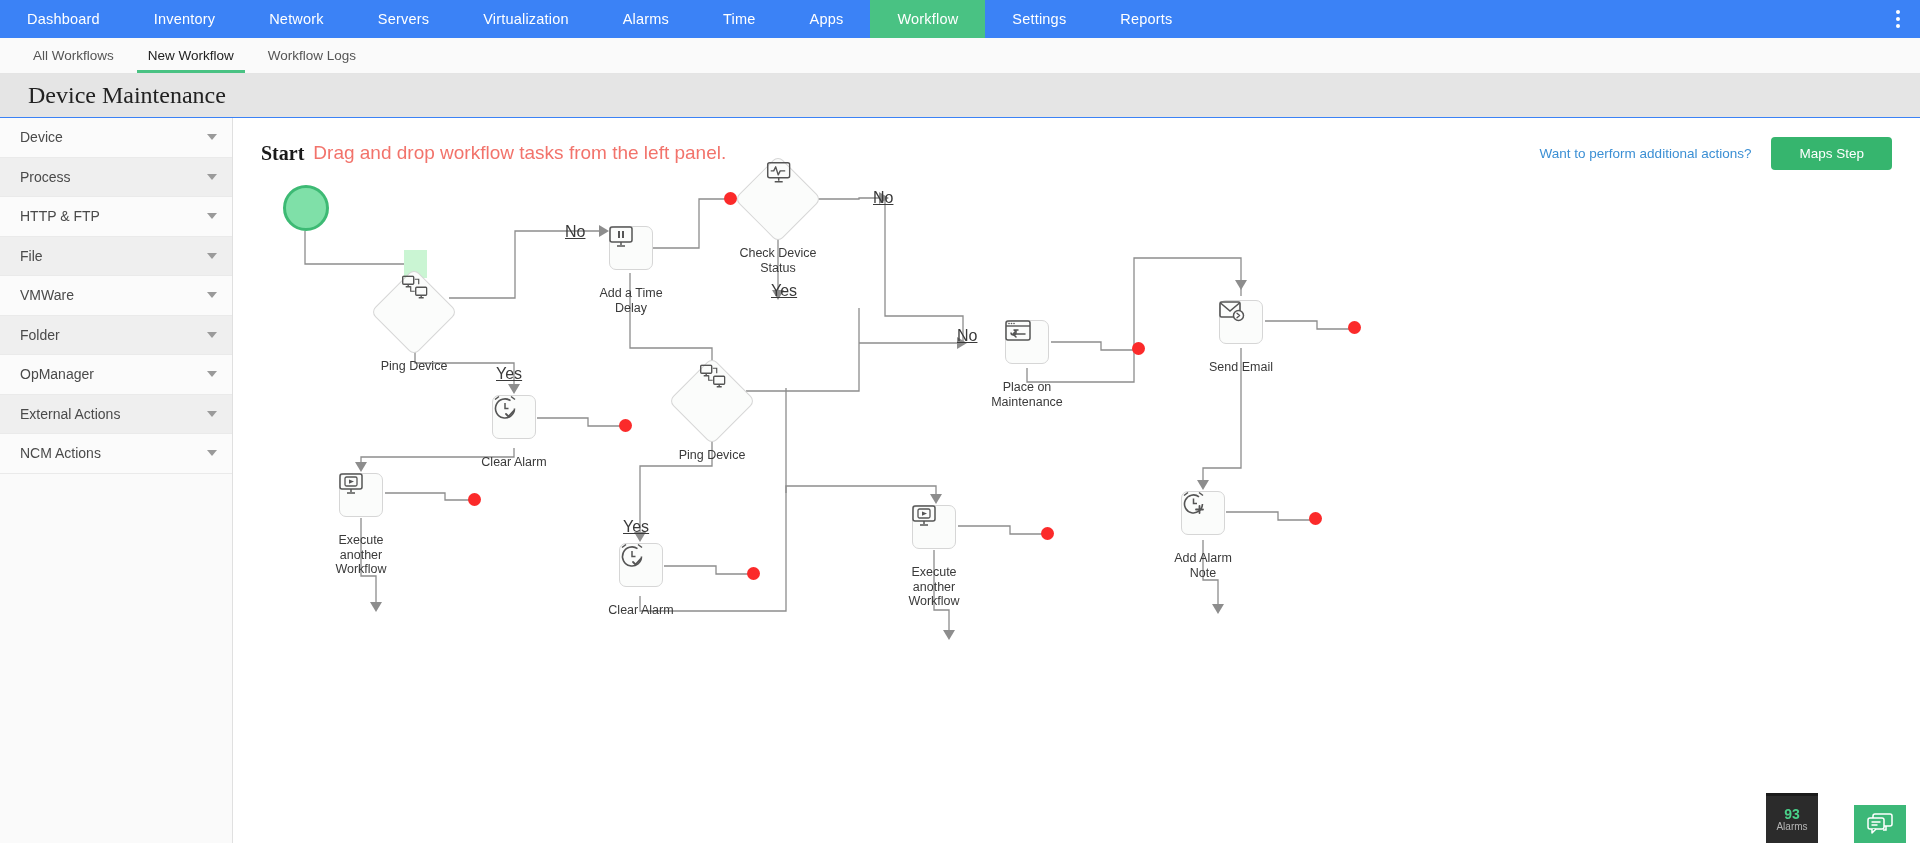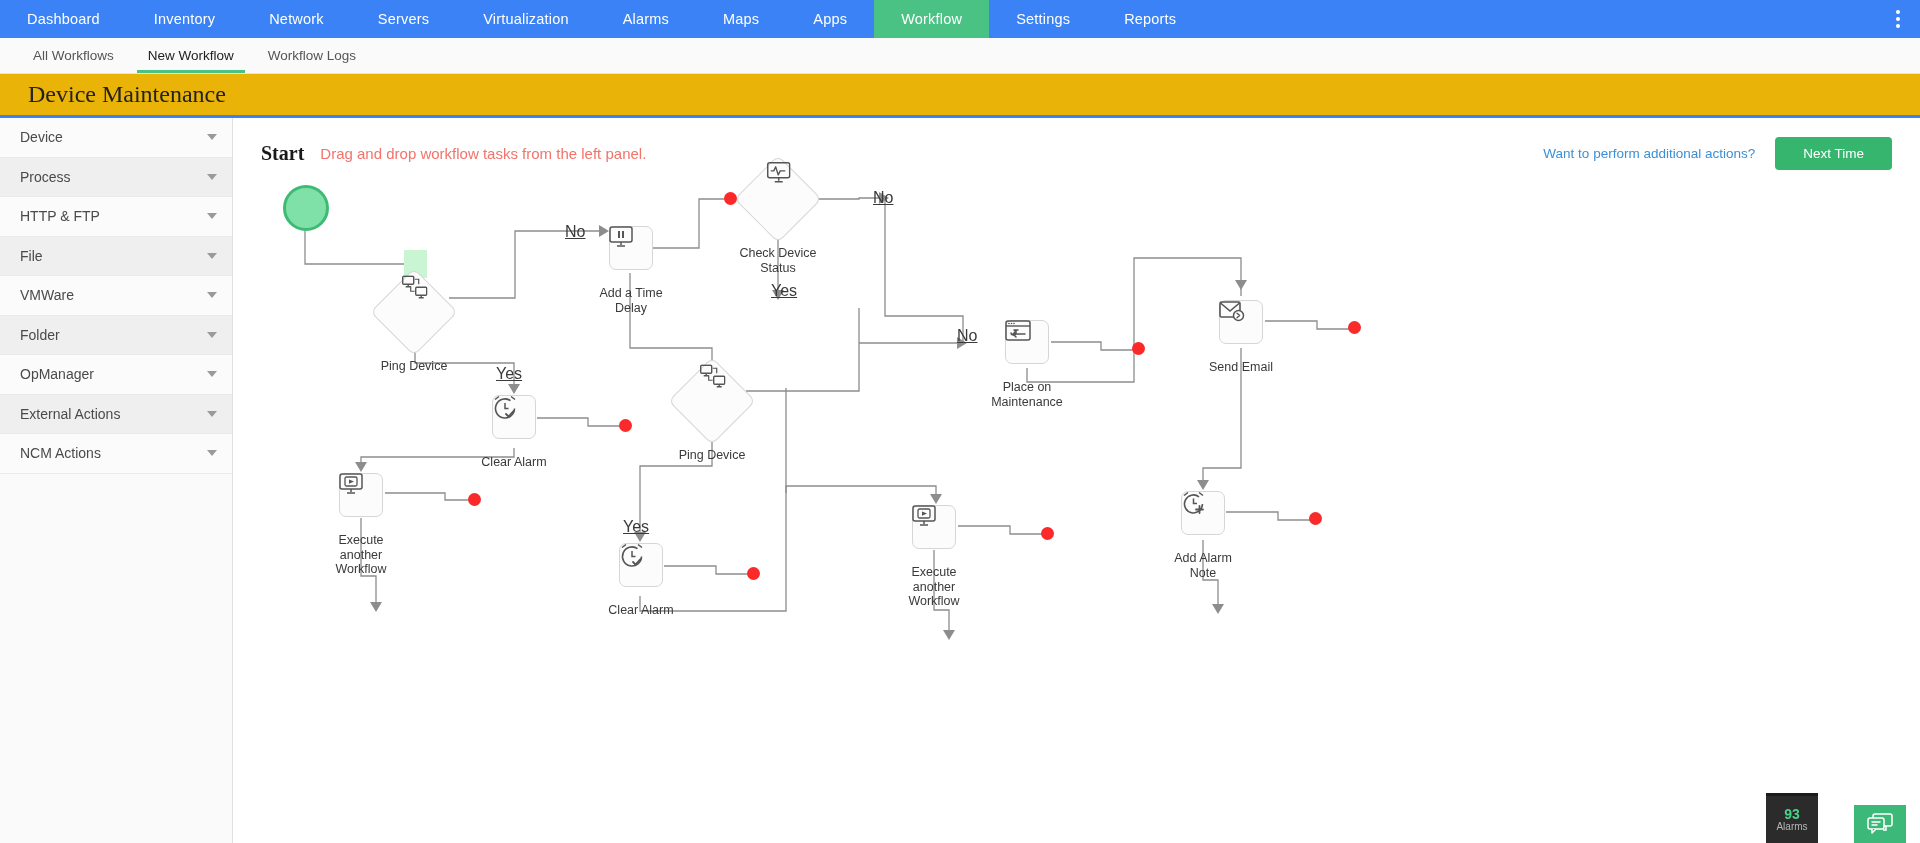--- a/index.html
+++ b/index.html
@@ -54,24 +54,24 @@
   }
   .subnav-item.active { color: #222; }
   .subnav-item.active::after {
     content: ""; position: absolute; left: 6px; right: 6px; bottom: 0;
     height: 3px; background: #49C283;
   }
 
   
   .titlebar {
     height: 44px;
-    background: #eab308;
+    background: #e5e5e5;
     display: flex; align-items: center;
     padding-left: 28px;
-    border-bottom: 3px solid #3b82f6;
+    border-bottom: 1px solid #3b82f6;
   }
   .titlebar h1 {
     font-family: "Liberation Serif", serif;
     font-size: 24px; font-weight: 400; color: #222;
   }
 
   
   .body-wrap { display: flex; height: calc(843px - 38px - 36px - 44px); }
 
   
@@ -103,23 +103,23 @@
     flex: 1; position: relative; background: #ffffff; overflow: hidden;
   }
   .canvas-header {
     display: flex; align-items: center;
     padding: 18px 28px 0 28px;
     height: 52px;
   }
   .start-label {
     font-family: "Liberation Serif", serif;
     font-size: 20px; font-weight: 700; color: #1a1a1a;
-    margin-right: 16px;
-  }
-  .start-hint { font-size: 15px; color: #f2736b; }
+    margin-right: 9px;
+  }
+  .start-hint { font-size: 19px; color: #f2736b; }
   .header-right { margin-left: auto; display: flex; align-items: center; gap: 20px; }
   .addl-link { font-size: 13.5px; color: #3b8fd4; cursor: pointer; }
   .next-btn {
     background: #36b56e; color: #fff;
     border: none; border-radius: 4px;
     font-size: 13.5px; font-family: "Liberation Sans", sans-serif;
     padding: 9px 28px; cursor: pointer;
   }
 
   
@@ -191,21 +191,21 @@
 </head>
 <body>
 
 <div class="topnav">
   <div class="topnav-item">Dashboard</div>
   <div class="topnav-item">Inventory</div>
   <div class="topnav-item">Network</div>
   <div class="topnav-item">Servers</div>
   <div class="topnav-item">Virtualization</div>
   <div class="topnav-item">Alarms</div>
-  <div class="topnav-item">Maps</div>
+  <div class="topnav-item">Time</div>
   <div class="topnav-item">Apps</div>
   <div class="topnav-item active">Workflow</div>
   <div class="topnav-item">Settings</div>
   <div class="topnav-item">Reports</div>
   <div class="topnav-kebab">
       <i></i>
       <i></i>
       <i></i>
     </div>
 </div>
@@ -261,21 +261,21 @@
     </div>
   </div>
 
   <div class="canvas-area">
 
     <div class="canvas-header">
       <span class="start-label">Start</span>
       <span class="start-hint">Drag and drop workflow tasks from the left panel.</span>
       <div class="header-right">
         <span class="addl-link">Want to perform additional actions?</span>
-        <button class="next-btn">Next Time</button>
+        <button class="next-btn">Maps Step</button>
       </div>
     </div>
 
     <div class="flow">
 
       <svg width="1690" height="700">
         <g stroke="#8d8d8d" stroke-width="1.3" fill="none">
 
           <path d="M72,113 L72,146 L182,146 L182,163"></path>
 

